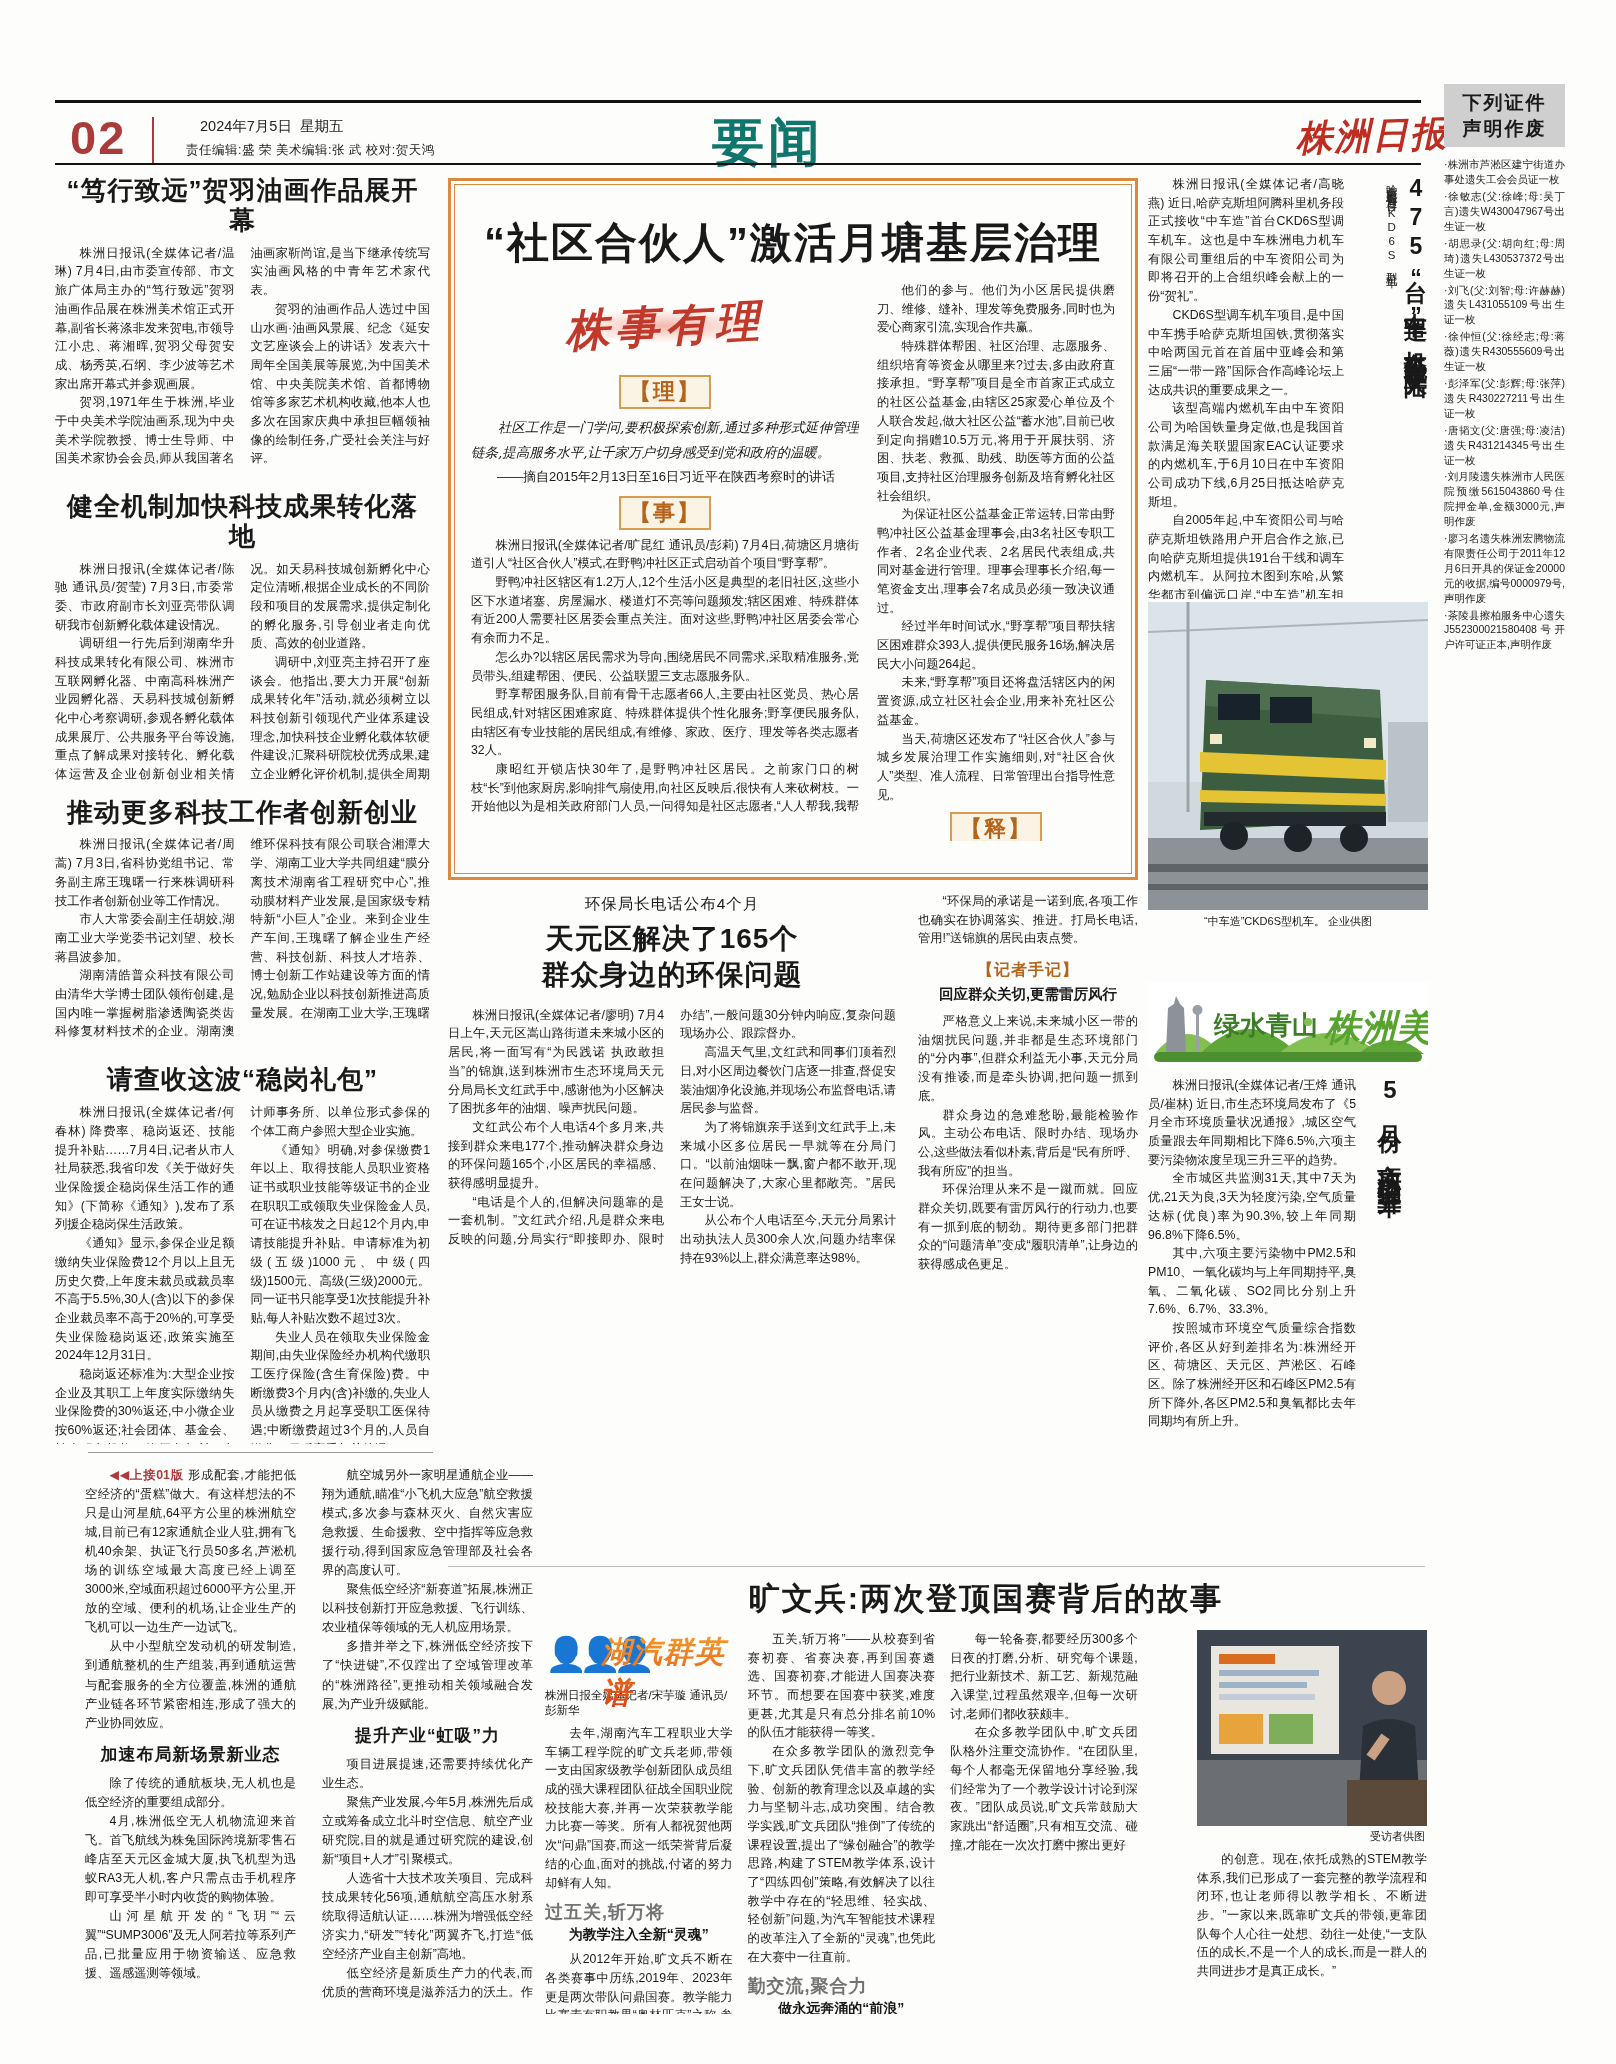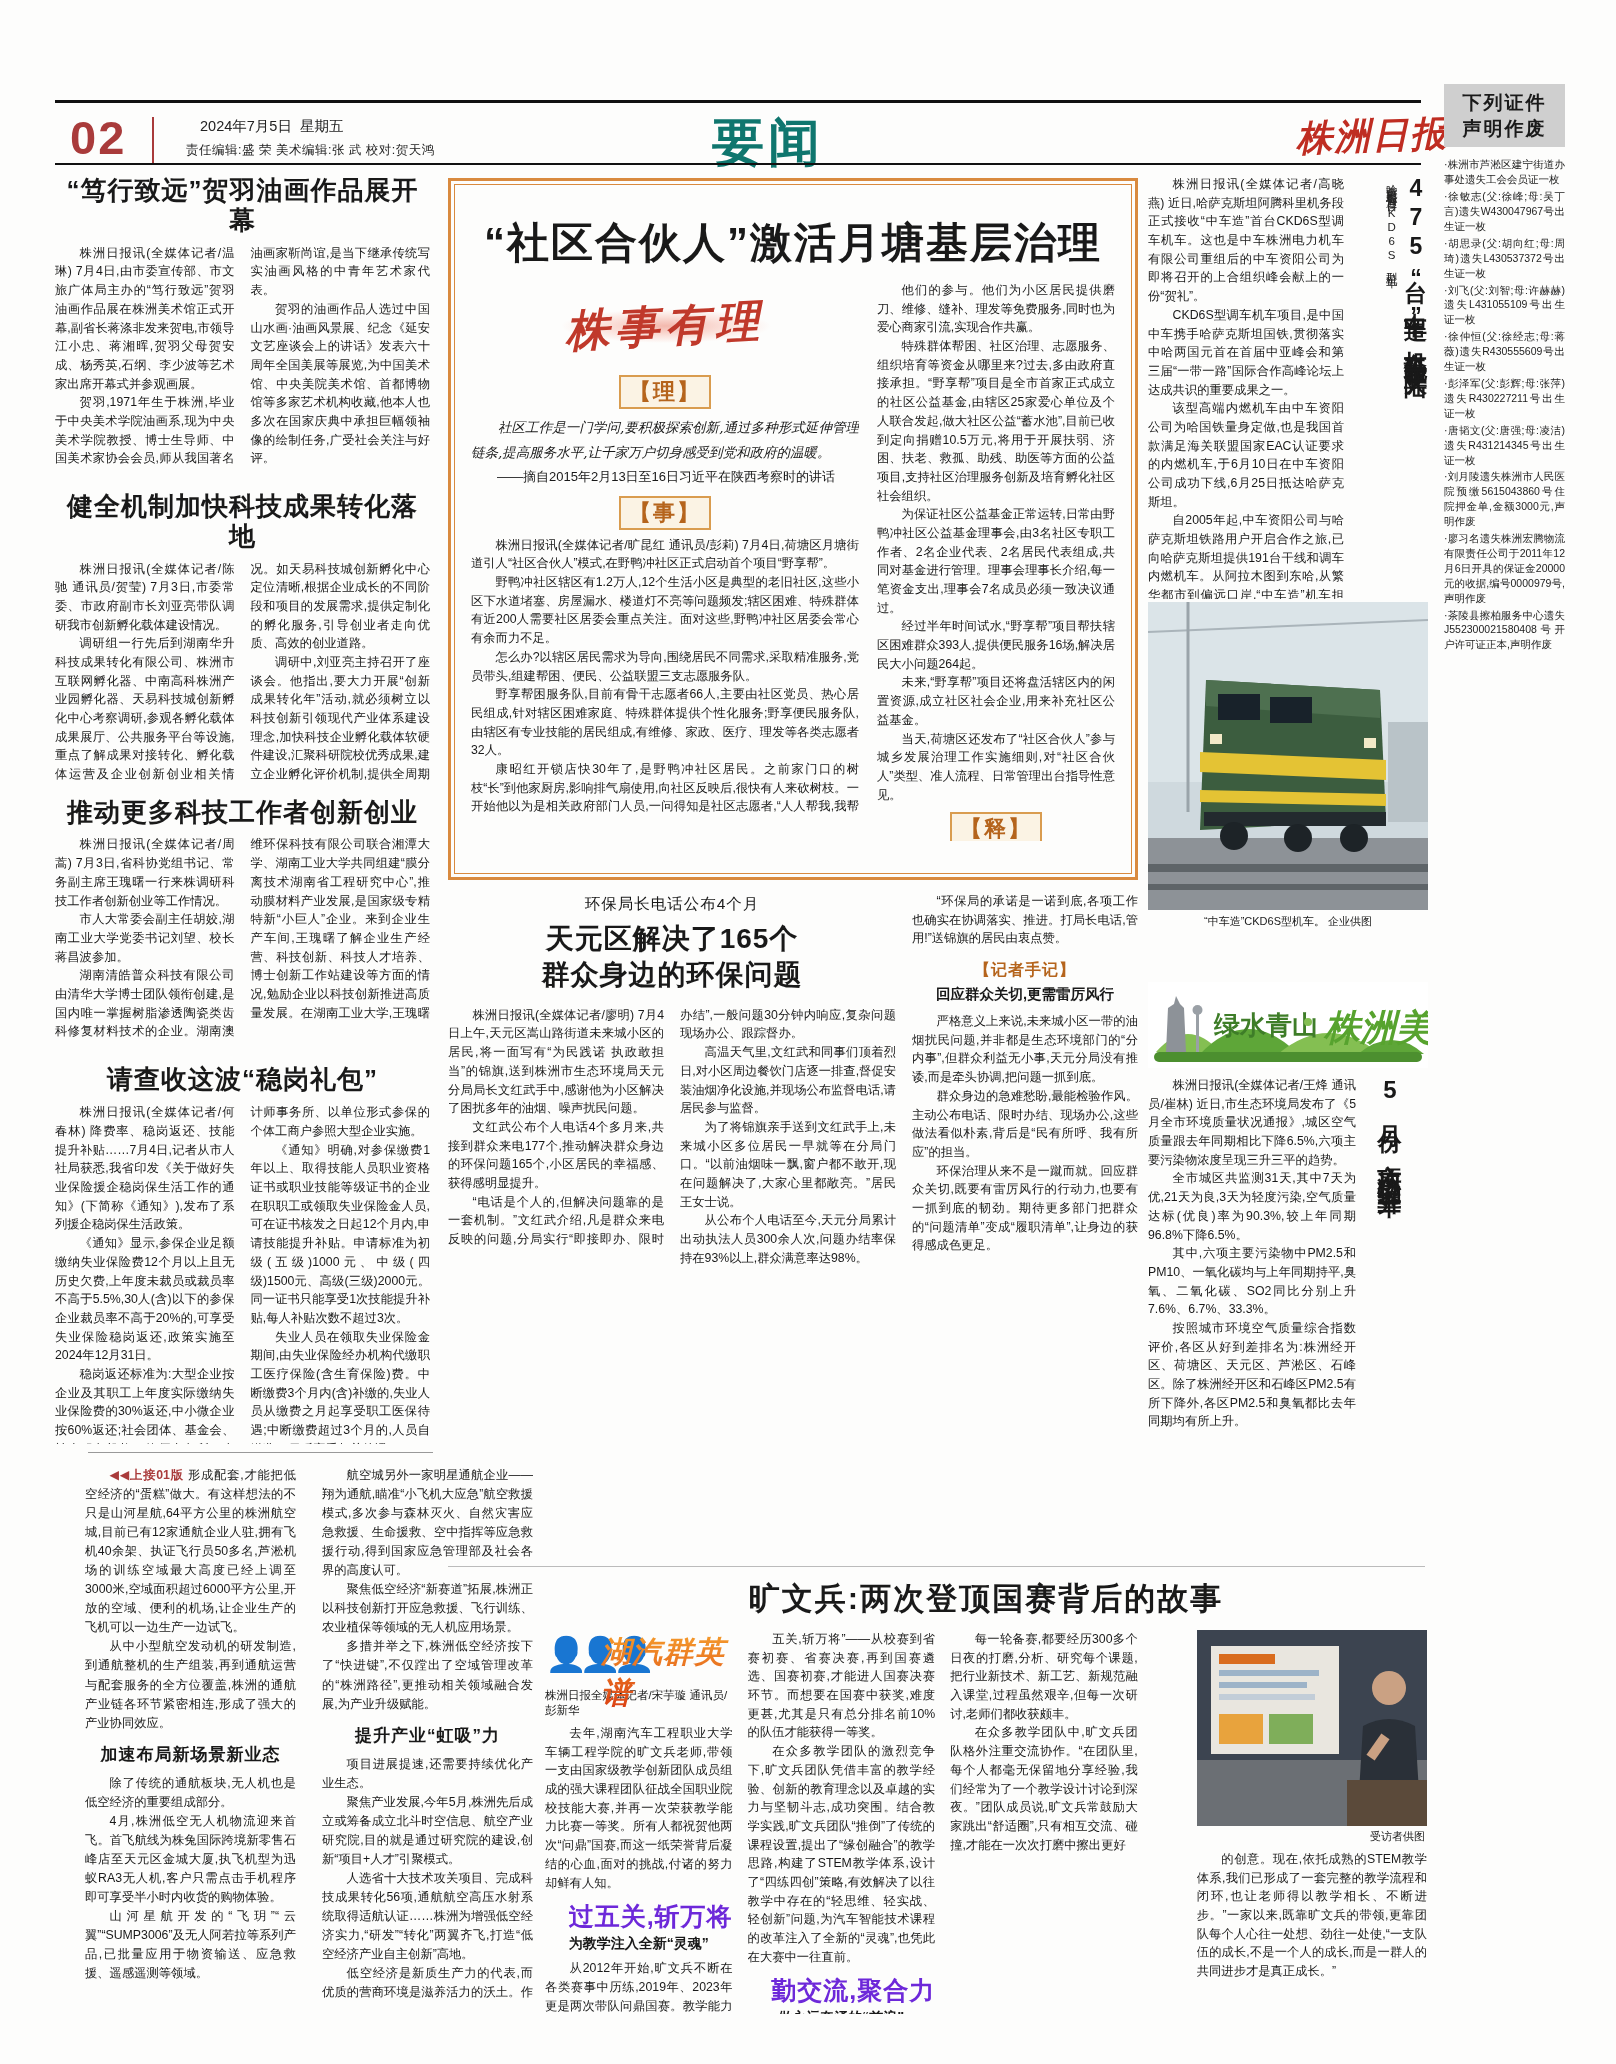--- a/index.html
+++ b/index.html
@@ -47,41 +47,41 @@
   #zsyl-text{position:relative;font-family:"DejaVu Serif","Liberation Serif",serif;font-style:italic;font-weight:900;
              font-size:44px;color:#c0392b;letter-spacing:6px;transform:rotate(-3deg);display:inline-block;top:14px;}
   .marker{text-align:center;margin:8px 0 6px 0;break-inside:avoid;}
   .marker span{display:inline-block;color:#b5641c;background:#fbf3e4;border:2px solid #d99c4f;font-size:22px;font-weight:900;
                padding:0 8px;letter-spacing:2px;}
   .quote p{font-family:"DejaVu Serif","Liberation Serif",serif;font-style:italic;font-size:13.5px;line-height:1.85;
            text-align:justify;text-indent:2em;margin:0;}
   .attrib{font-size:13px;line-height:1.6;text-indent:2em;margin:2px 0 0 0;text-align:justify;}
   #box-l-flow{height:446px;overflow:hidden;}
   
-  #envart{position:absolute;left:448px;top:892px;width:690px;height:668px;display:flex;gap:16px;overflow:hidden;}
+  #envart{position:absolute;left:448px;top:892px;width:690px;height:668px;display:flex;gap:22px;overflow:hidden;}
   #env-main{width:448px;}
   #env-kicker{font-size:15.5px;text-align:center;letter-spacing:1px;margin:2px 0 6px 0;}
   .env-title{font-size:28px;font-weight:900;text-align:center;letter-spacing:1px;line-height:1.3;margin:0;}
   #env-body{margin-top:12px;height:556px;column-count:2;column-gap:16px;overflow:hidden;}
   #env-col3{flex:1;overflow:hidden;}
   #njtag{color:#b5641c;font-weight:900;font-size:16px;text-align:center;margin:12px 0 4px 0;letter-spacing:1px;}
   #njsub{font-size:14.5px;font-weight:900;text-align:center;margin:0 0 8px 0;}
   
   #btm-rule{position:absolute;left:448px;top:1566px;width:977px;height:1px;background:#bbb;}
   #kuang{position:absolute;left:545px;top:1578px;width:882px;height:436px;overflow:hidden;}
   #kuang-title{font-size:31px;font-weight:900;text-align:center;letter-spacing:2px;margin:0 0 10px 0;}
   #kuang-cols{display:flex;gap:15px;}
   .kcol{width:202px;overflow:hidden;height:386px;}
   .kcol4{width:248px;margin-left:44px;}
   #hq-logo{position:relative;height:52px;margin-bottom:6px;}
   #hq-people{position:absolute;left:0;top:4px;font-size:34px;color:#e8681a;letter-spacing:-8px;}
   #hq-text{position:absolute;left:56px;top:2px;font-size:30px;font-weight:900;font-style:italic;
            background:linear-gradient(180deg,#f59d2c,#d93a12);-webkit-background-clip:text;background-clip:text;color:#e55a12;-webkit-text-fill-color:transparent;letter-spacing:1px;}
   #kbyline{font-size:11.5px;margin:0 0 6px 0;}
-  .ksub-red{color:#6d28d9;font-size:25px;font-weight:900;text-align:right;margin:8px 0 2px 0;letter-spacing:1px;}
+  .ksub-red{color:#737373;font-size:18px;font-weight:900;text-align:left;margin:8px 0 2px 0;letter-spacing:1px;}
   .ksub-blk{font-size:14px;font-weight:900;text-align:center;margin:0 0 6px 0;}
   #kphoto-cap{font-size:11px;text-align:right;margin:3px 2px 6px 0;}
   
   #czart{position:absolute;left:1148px;top:175px;width:280px;height:424px;display:flex;gap:10px;overflow:hidden;}
   #cz-body{width:196px;overflow:hidden;}
   #cz-vert{flex:1;display:flex;flex-direction:row-reverse;justify-content:flex-start;}
   .vtext{writing-mode:vertical-rl;text-orientation:upright;}
   #cz-head{font-size:23px;font-weight:900;letter-spacing:3px;line-height:1.1;}
   #cz-kicker{font-size:11.5px;letter-spacing:2px;margin-right:4px;color:#222;}
   #trainblock{position:absolute;left:1148px;top:602px;width:280px;}

